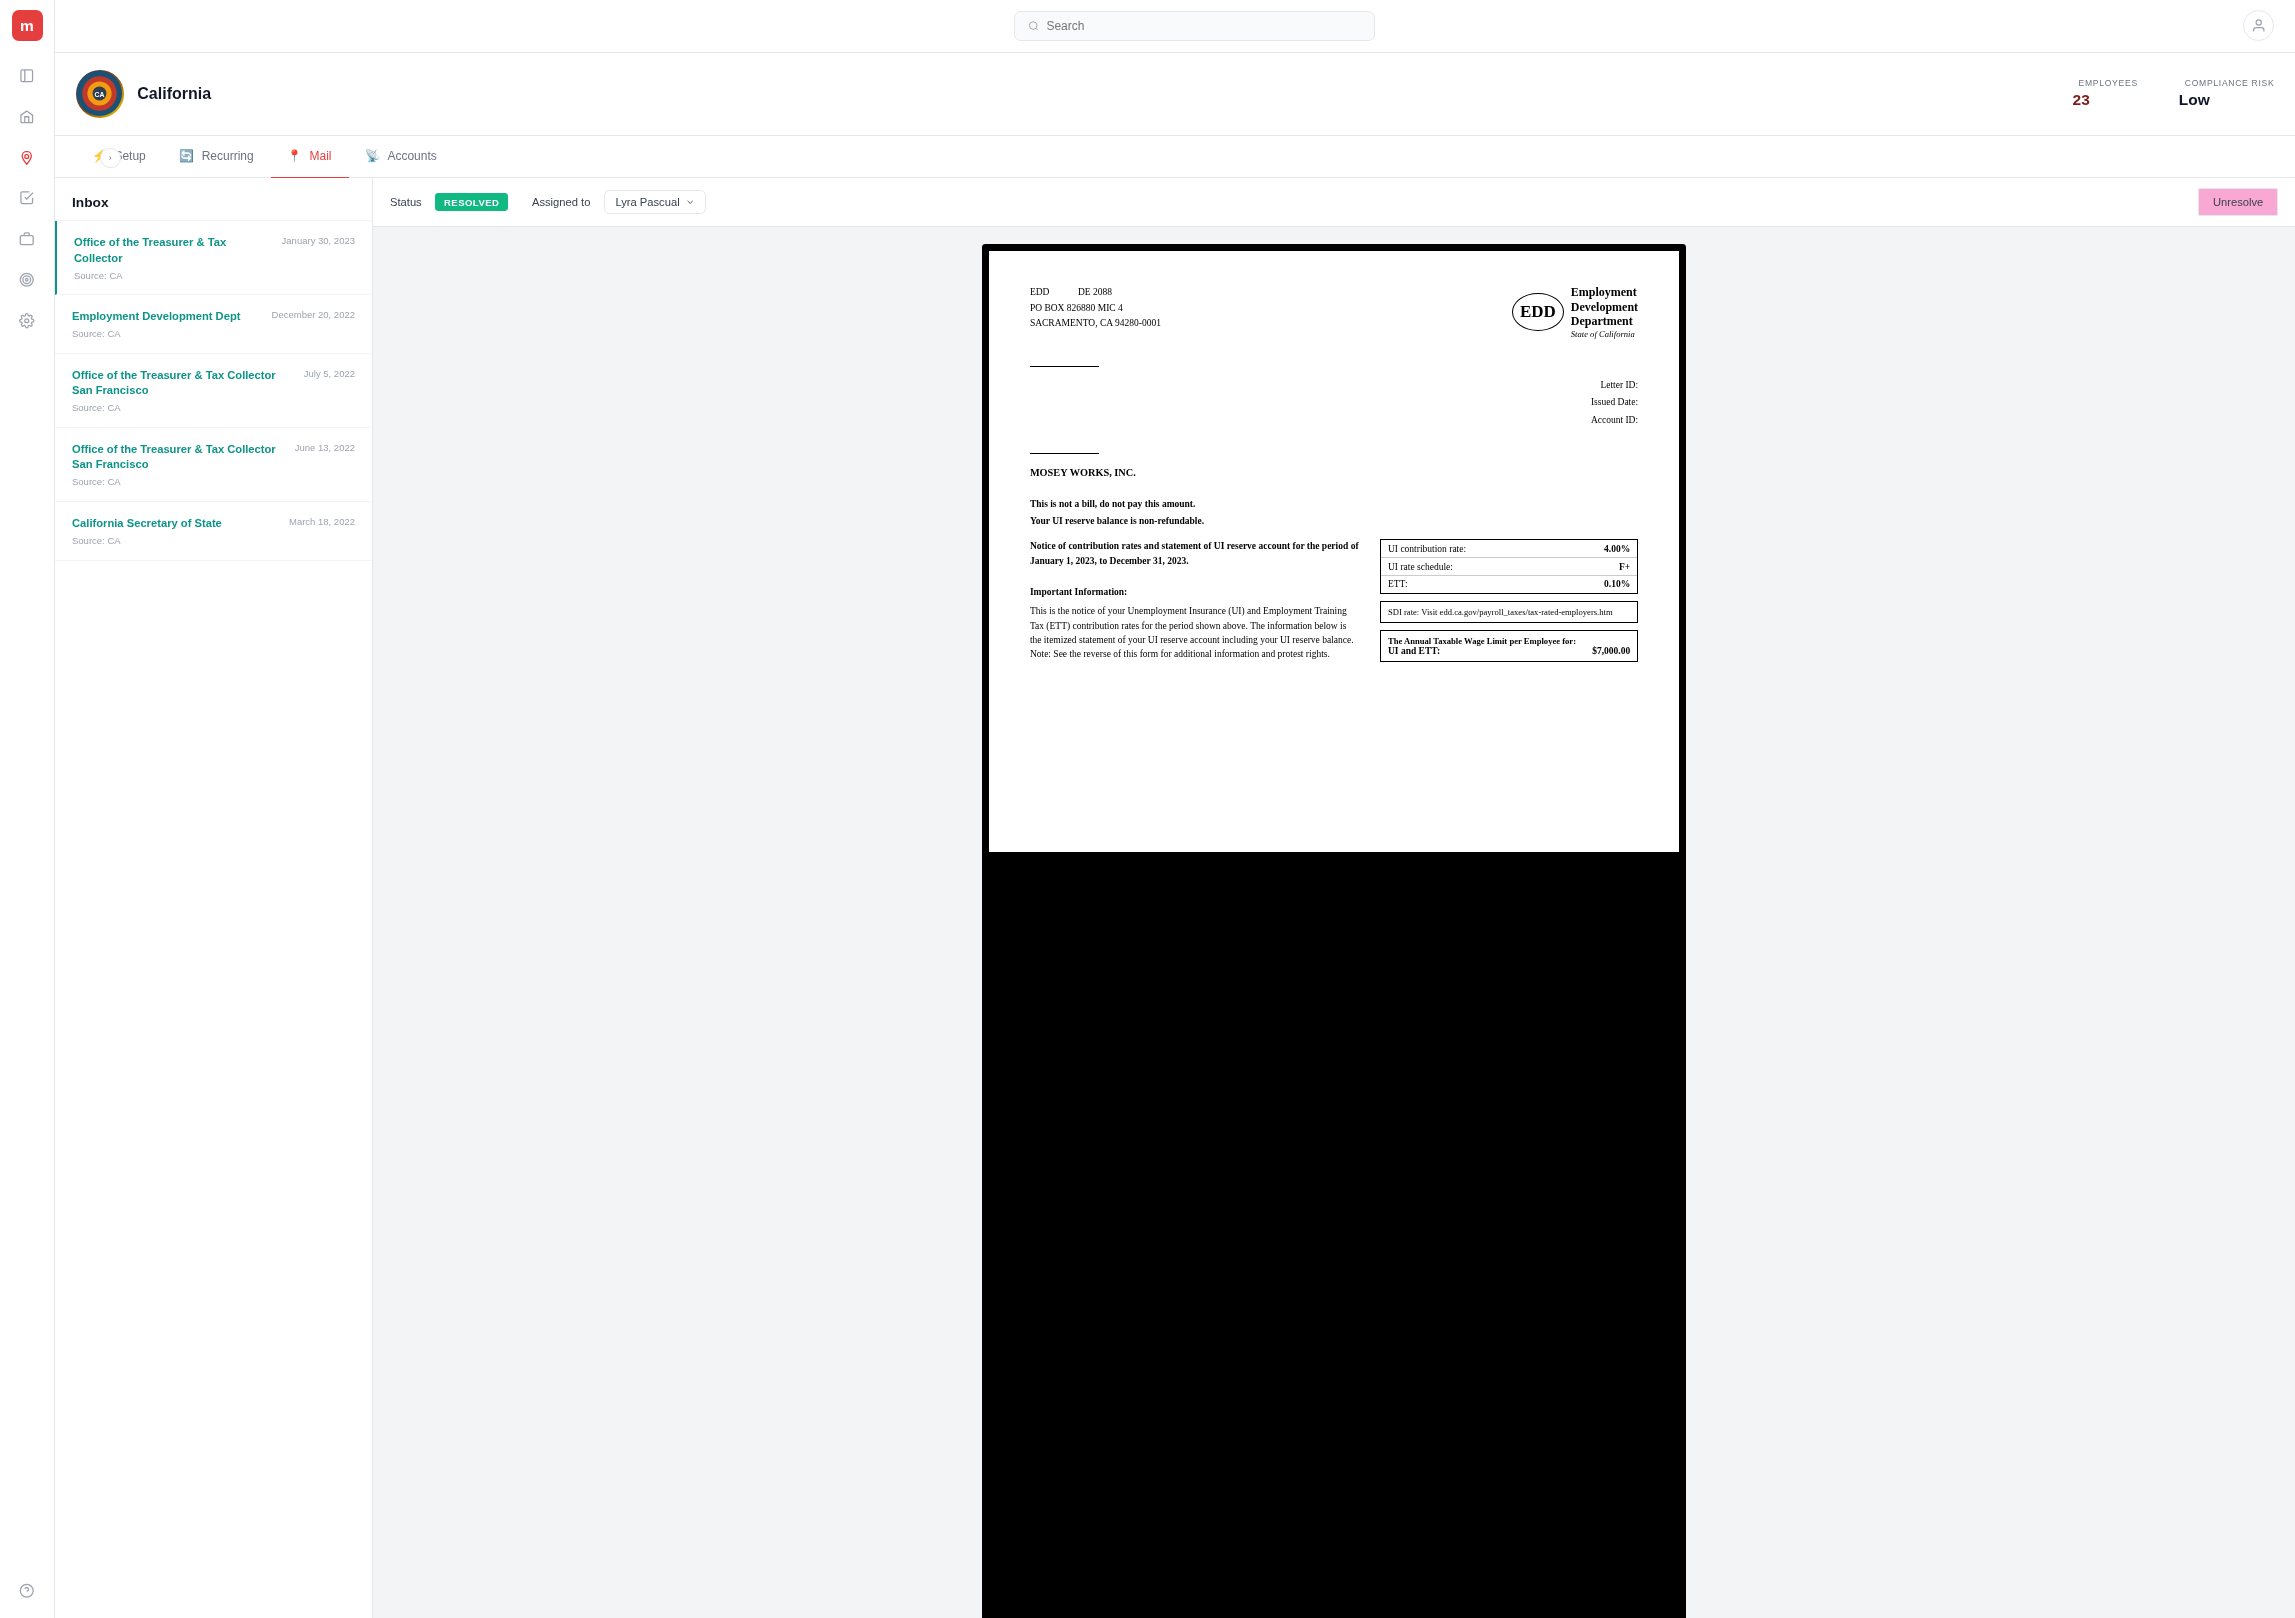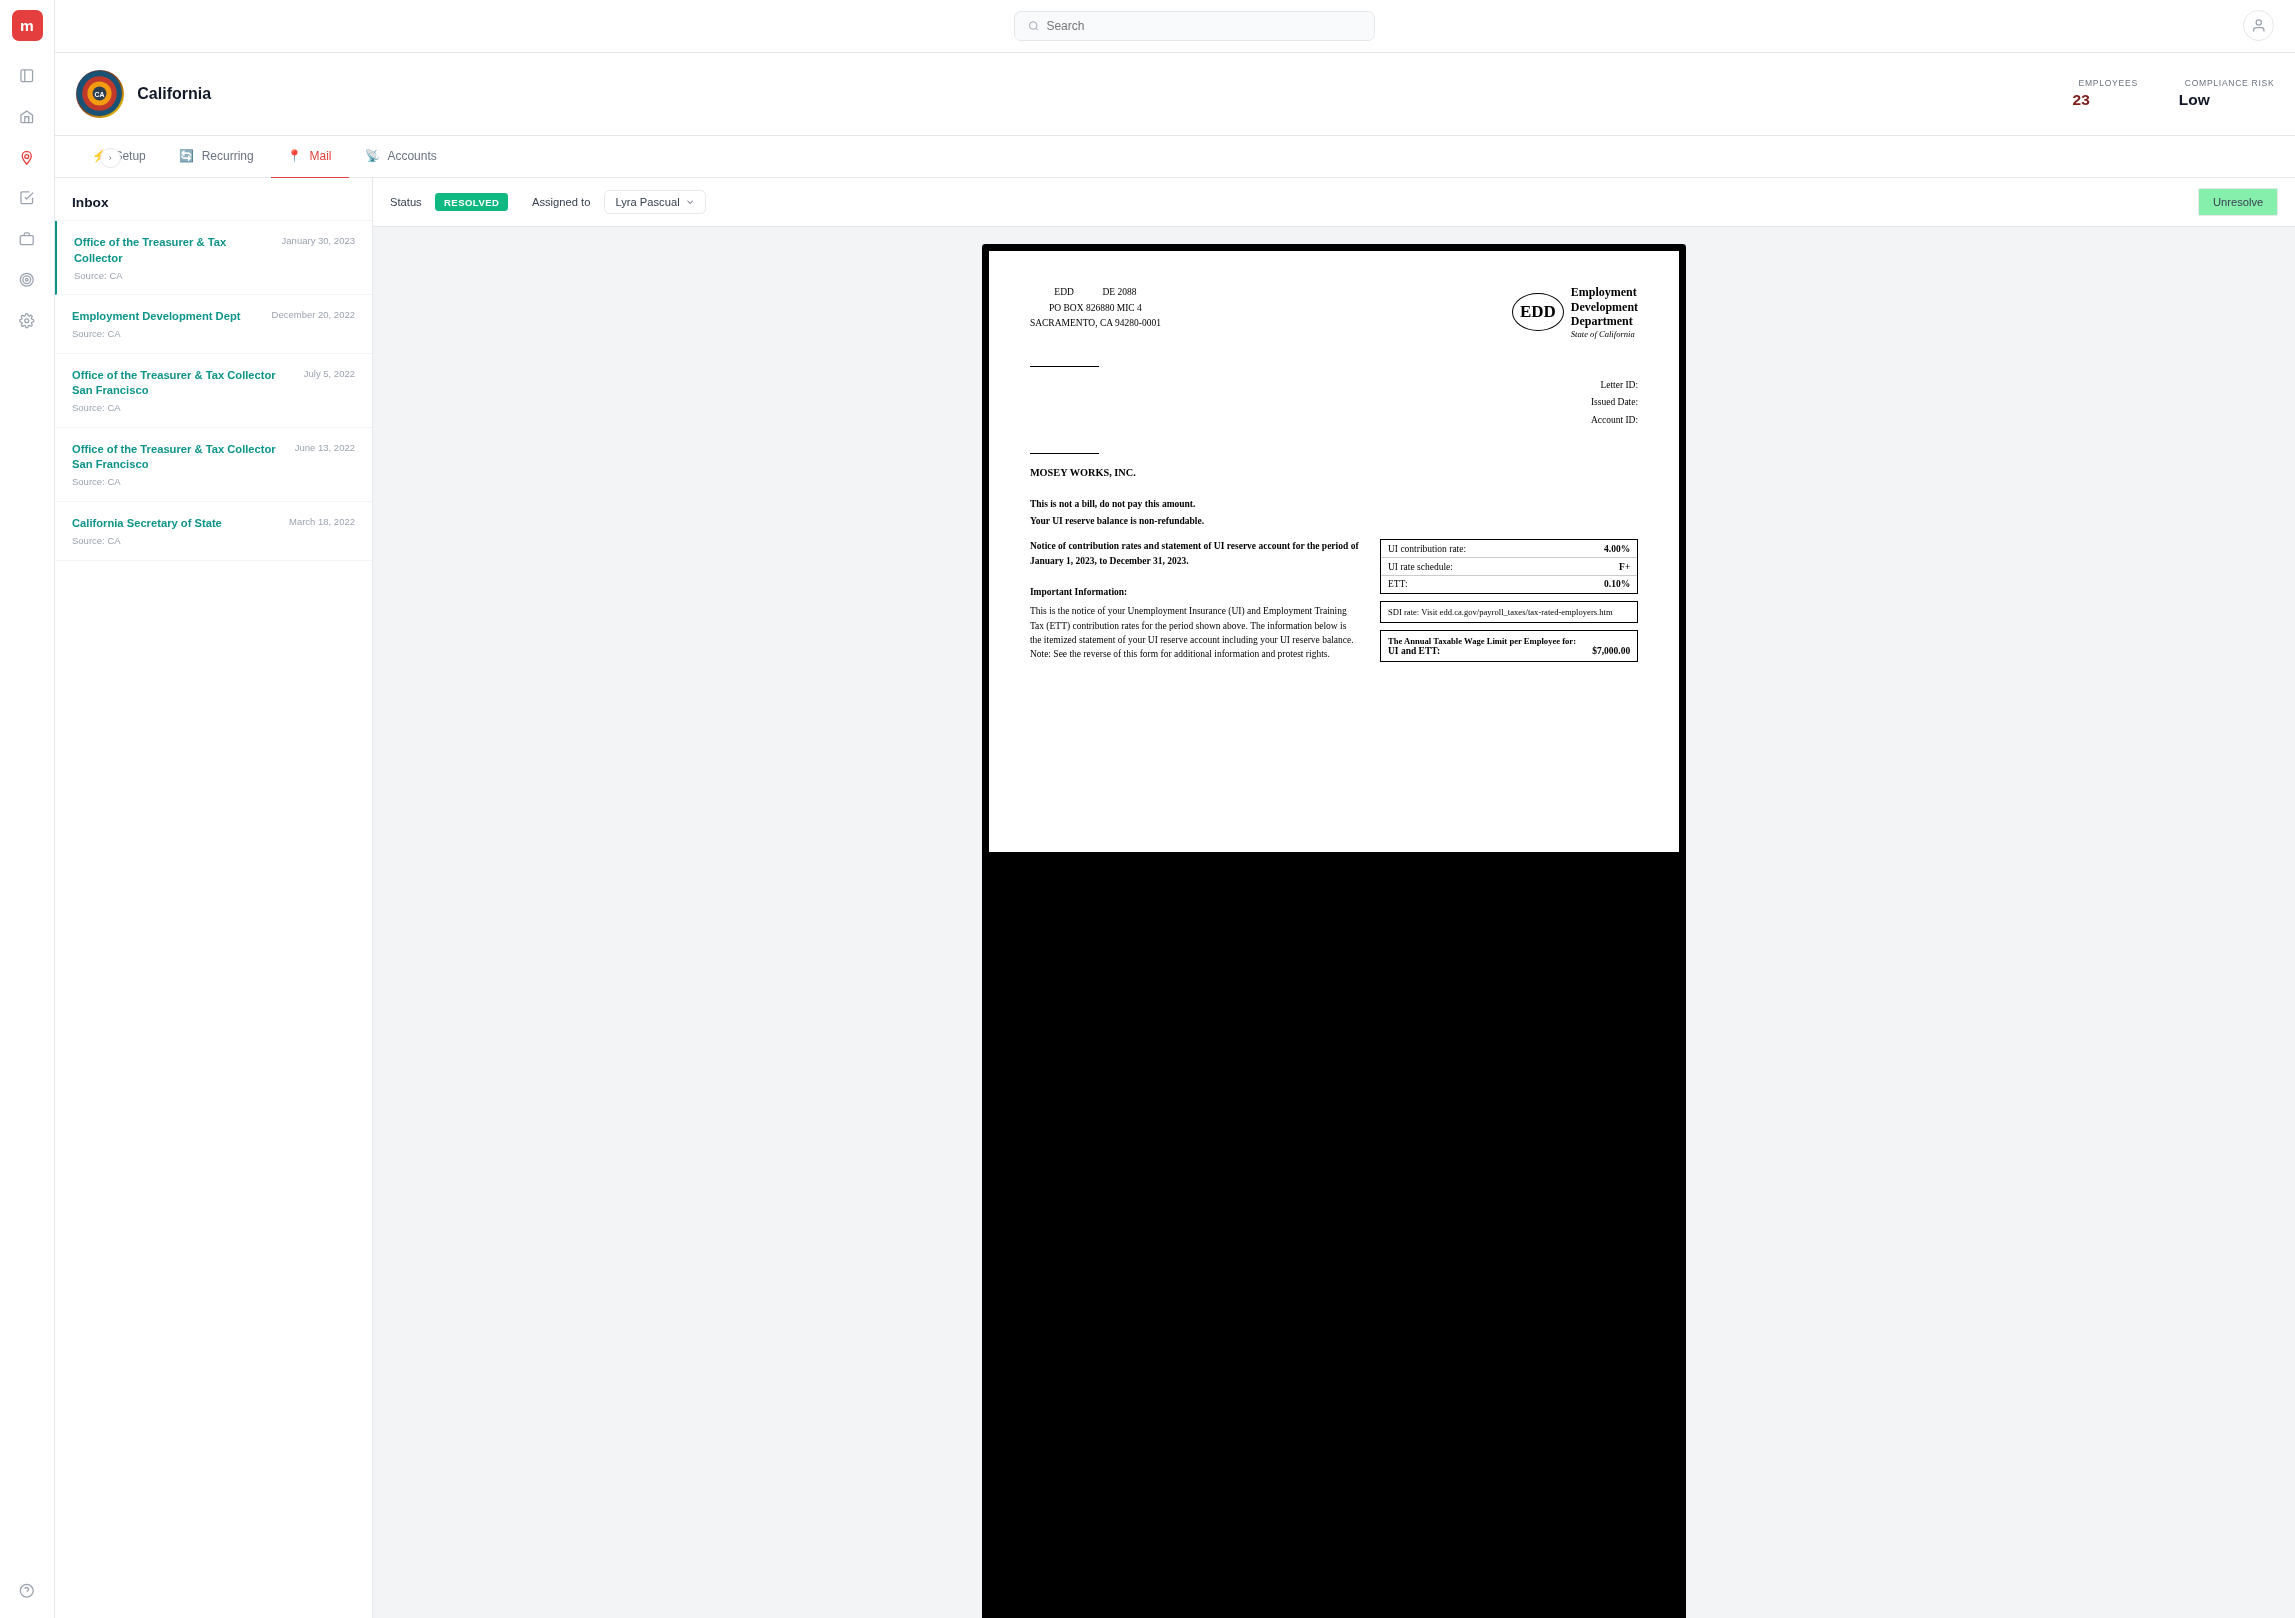--- a/index.html
+++ b/index.html
@@ -293,21 +293,21 @@
       background: #fff;
     }
     .unresolve-btn {
       margin-left: auto;
       border: 0.9px solid #e5e7eb;
       border-radius: 2px;
       padding: 6.9px 13.7px;
       font-size: 11.2px;
       color: #374151;
       cursor: pointer;
-      background: #86efac;
+      background: #f9a8d4;
     }
 
     
     .doc-content {
       flex: 1;
       overflow-y: auto;
       padding: 17px;
       display: flex;
       justify-content: center;
     }
@@ -328,21 +328,20 @@
     }
     .doc-header-row {
       display: flex;
       justify-content: space-between;
       align-items: flex-start;
       margin-bottom: 27.5px;
     }
     .doc-addr {
       font-size: 9.5px;
       line-height: 1.6;
-      text-align: center;
     }
     .edd-logo {
       text-align: right;
     }
     .edd-logo-box {
       display: flex;
       align-items: center;
       gap: 6.9px;
       justify-content: flex-end;
     }

